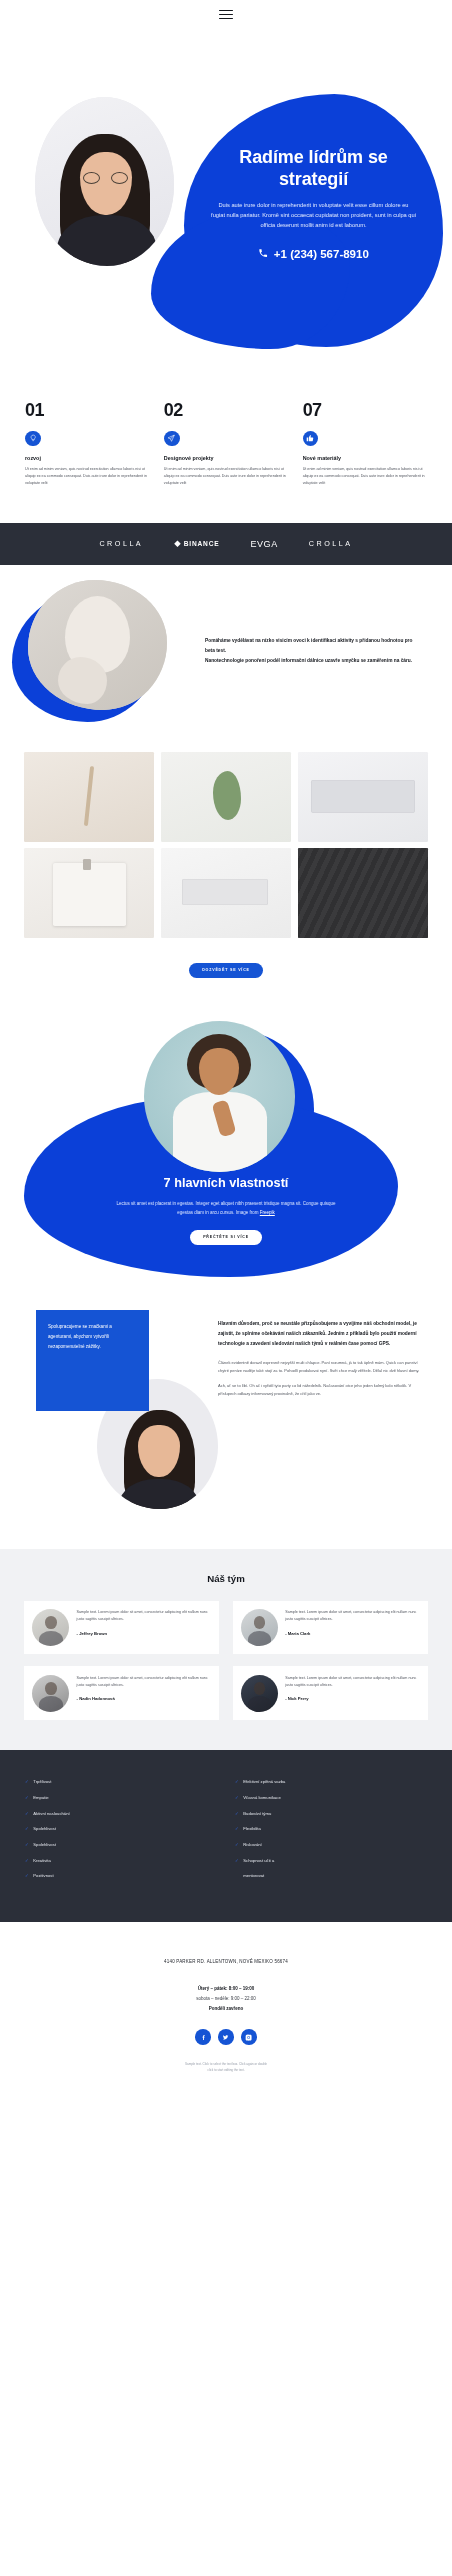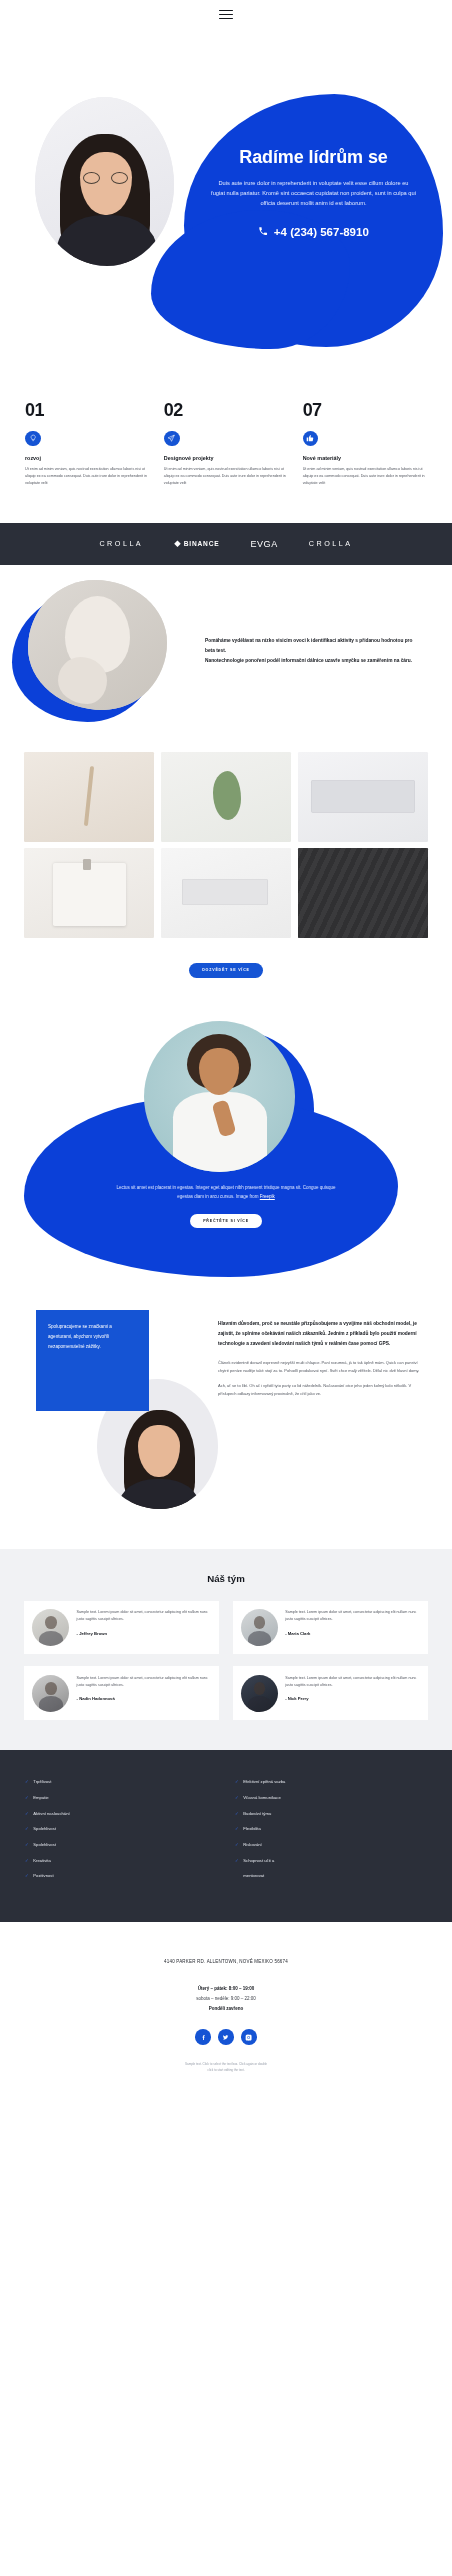--- a/index.html
+++ b/index.html
@@ -298,27 +298,28 @@
       <div class="ph-face"></div>
       <div class="ph-glass">
           <i></i>
           <i></i>
         </div>
       <div class="ph-body"></div>
     </div>
     <div class="hero-content">
       <div class="hero-title">
         <div>Radíme lídrům se</div>
+        <div>strategií</div>
       </div>
       <div class="hero-sub">Duis aute irure dolor in reprehenderit in voluptate velit esse cillum dolore eu fugiat nulla pariatur. Kromě sint occaecat cupidatat non proident, sunt in culpa qui officia deserunt mollit anim id est laborum.</div>
       <div class="hero-phone">
         <svg class="phone-ico" viewBox="0 0 24 24">
           <path d="M6.6 10.8c1.4 2.8 3.8 5.1 6.6 6.6l2.2-2.2c.3-.3.7-.4 1-.2 1.2.4 2.4.6 3.7.6.6 0 1 .4 1 1V20c0 .6-.4 1-1 1C10.6 21 3 13.4 3 4c0-.6.4-1 1-1h3.4c.6 0 1 .4 1 1 0 1.3.2 2.5.6 3.7.1.4 0 .7-.2 1l-2.2 2.1z"></path>
         </svg>
-        <span>+4 (234) 567-8910</span>
+        <span>+1 (234) 567-8910</span>
       </div>
     </div>
   </div>
 
   <div class="stats">
     <div class="stat">
       <div class="stat-num">01</div>
       <div class="stat-ico">
         <svg viewBox="0 0 24 24" fill="none" stroke="#fff" stroke-width="1.6">
             <path d="M12 3a6 6 0 0 0-3.5 10.9V16h7v-2.1A6 6 0 0 0 12 3z"></path>
@@ -413,20 +414,21 @@
     <div class="feat-blob-top"></div>
     <div class="feat-blob"></div>
     <div class="feat-photo">
       <div class="f-shirt"></div>
         <div class="f-hair"></div>
         <div class="f-face"></div>
         <div class="f-arm"></div>
     </div>
     <div class="feat-content">
       <div class="feat-title">
+        <div>7 hlavních vlastností</div>
       </div>
       <div class="feat-sub">
         <span>Lectus sit amet est placerat in egestas. Integer eget aliquet nibh praesent tristique magna sit. Congue quisque egestas diam in arcu cursus. Image from </span><a href="#">Freepik</a>
       </div>
       <div class="feat-btn-wrap">
         <button class="btn-pill white">PŘEČTĚTE SI VÍCE</button>
       </div>
     </div>
   </div>
 

